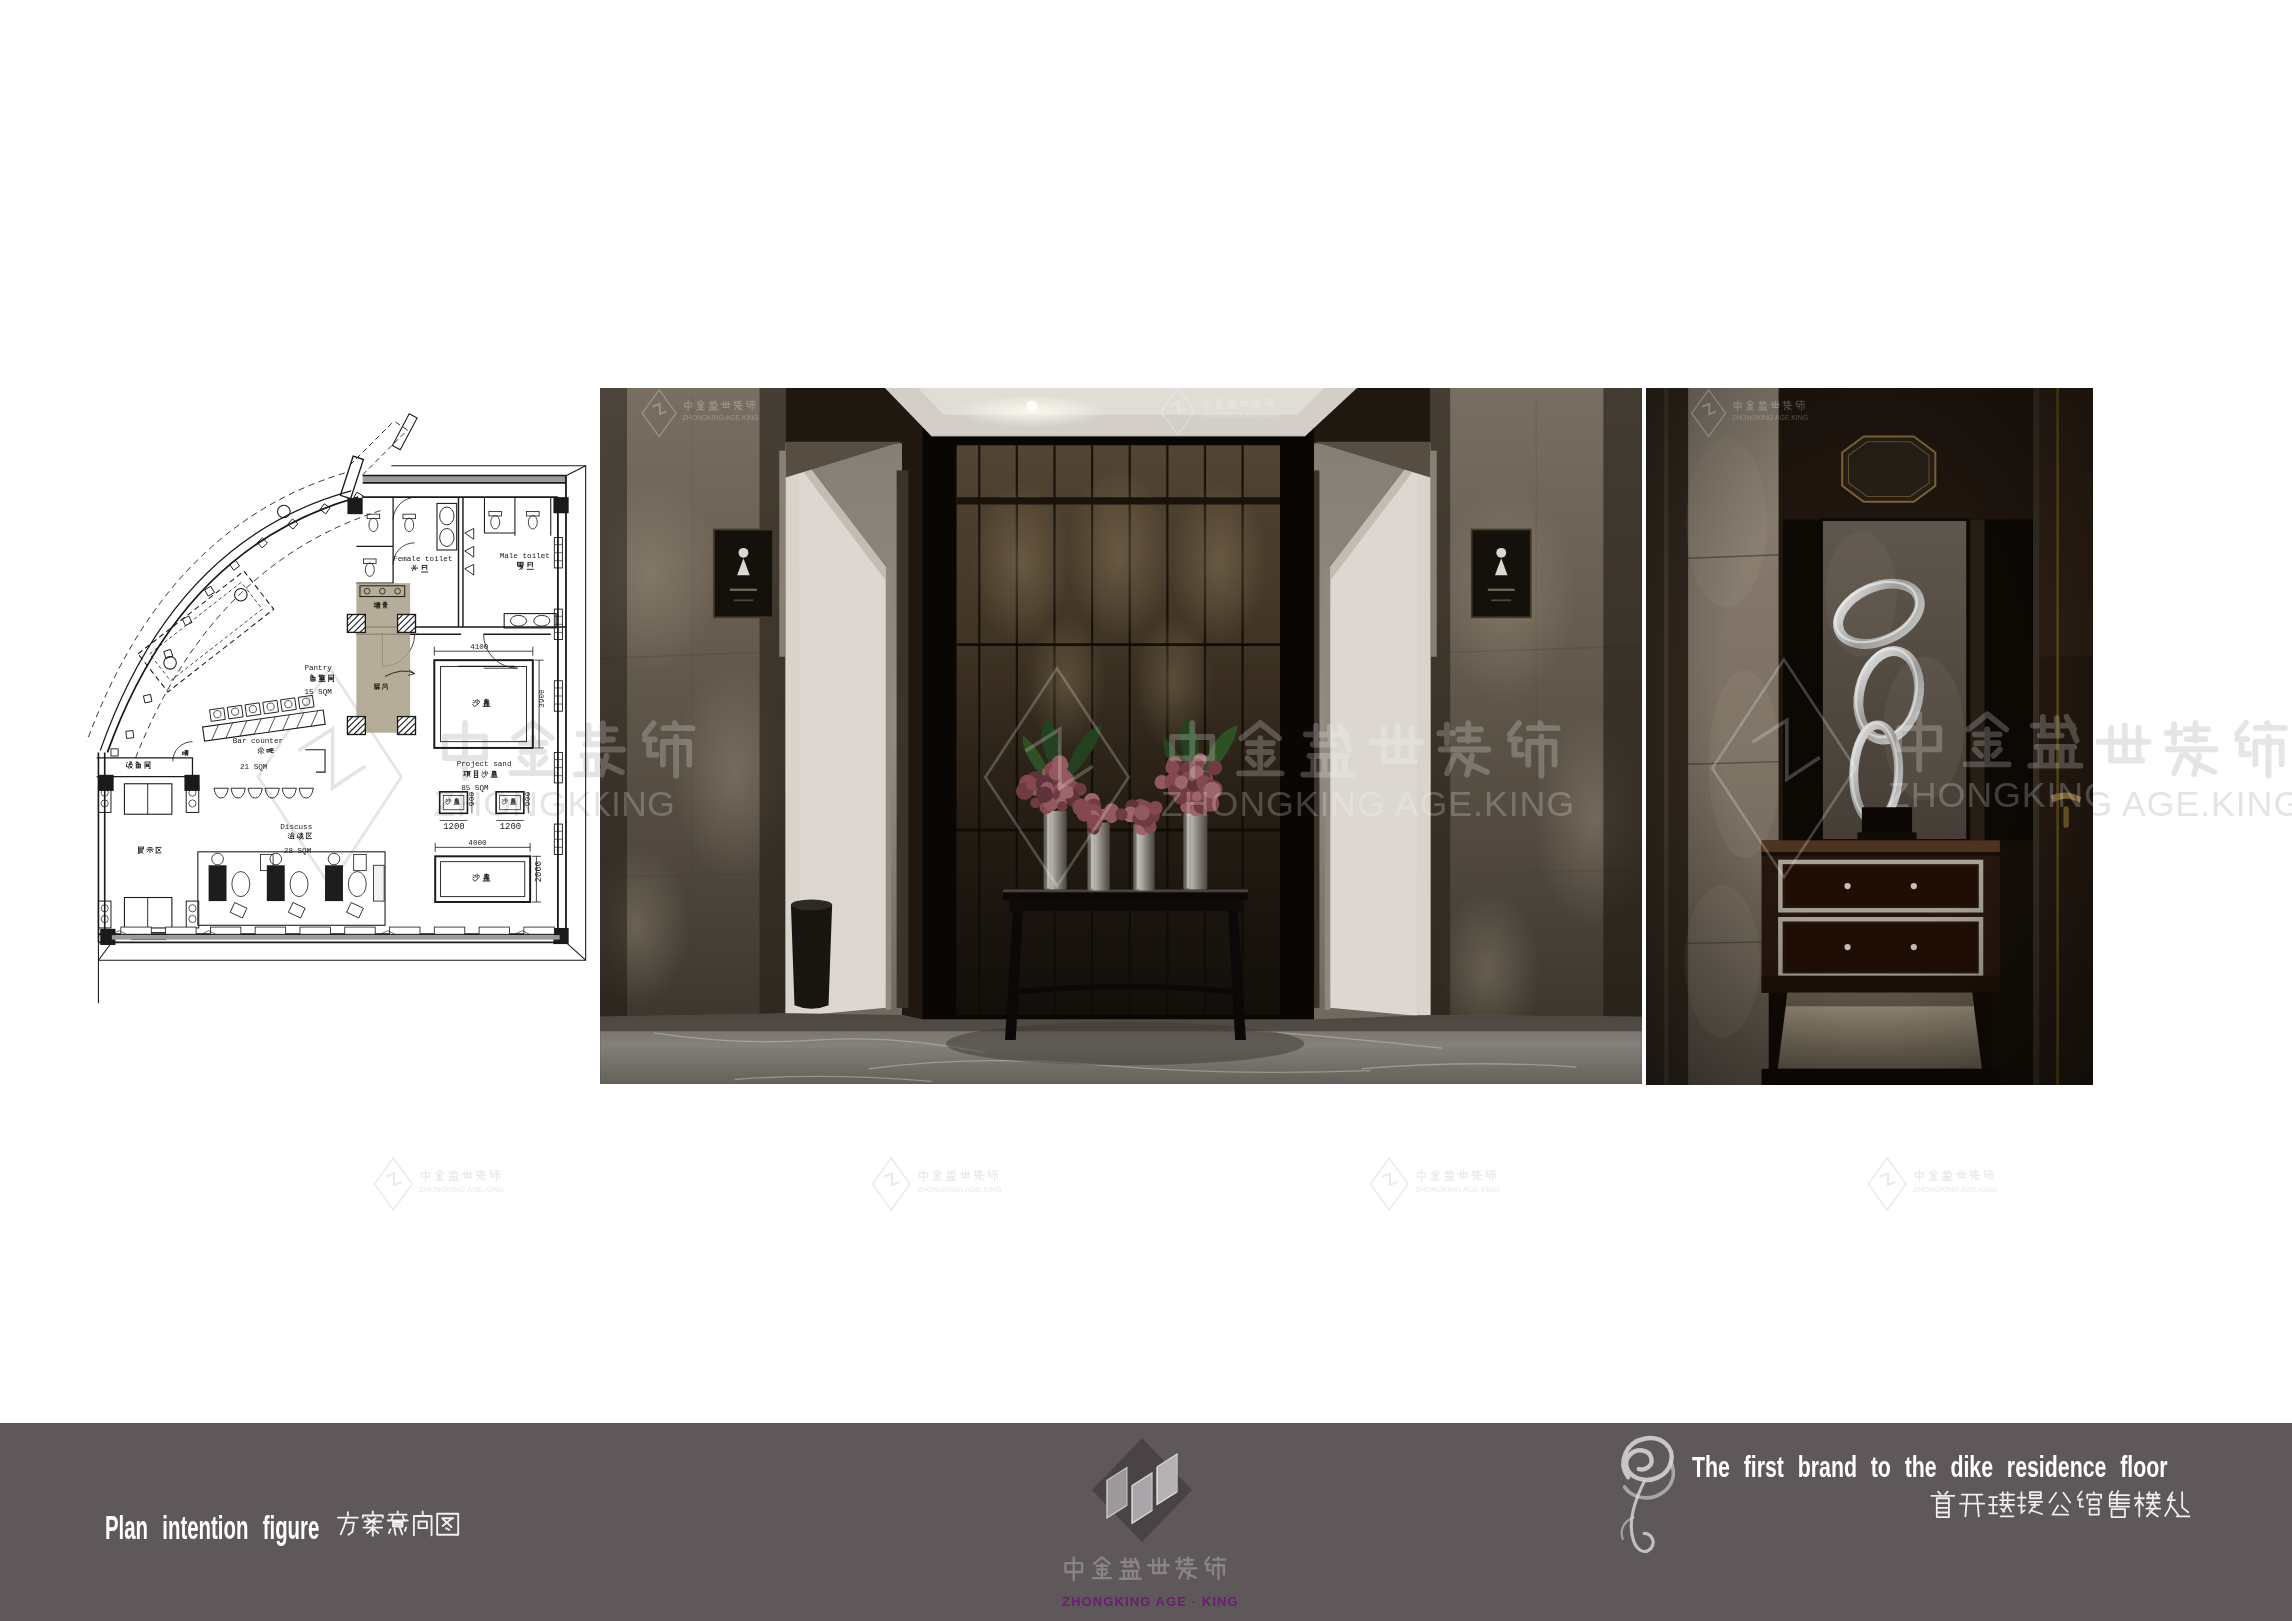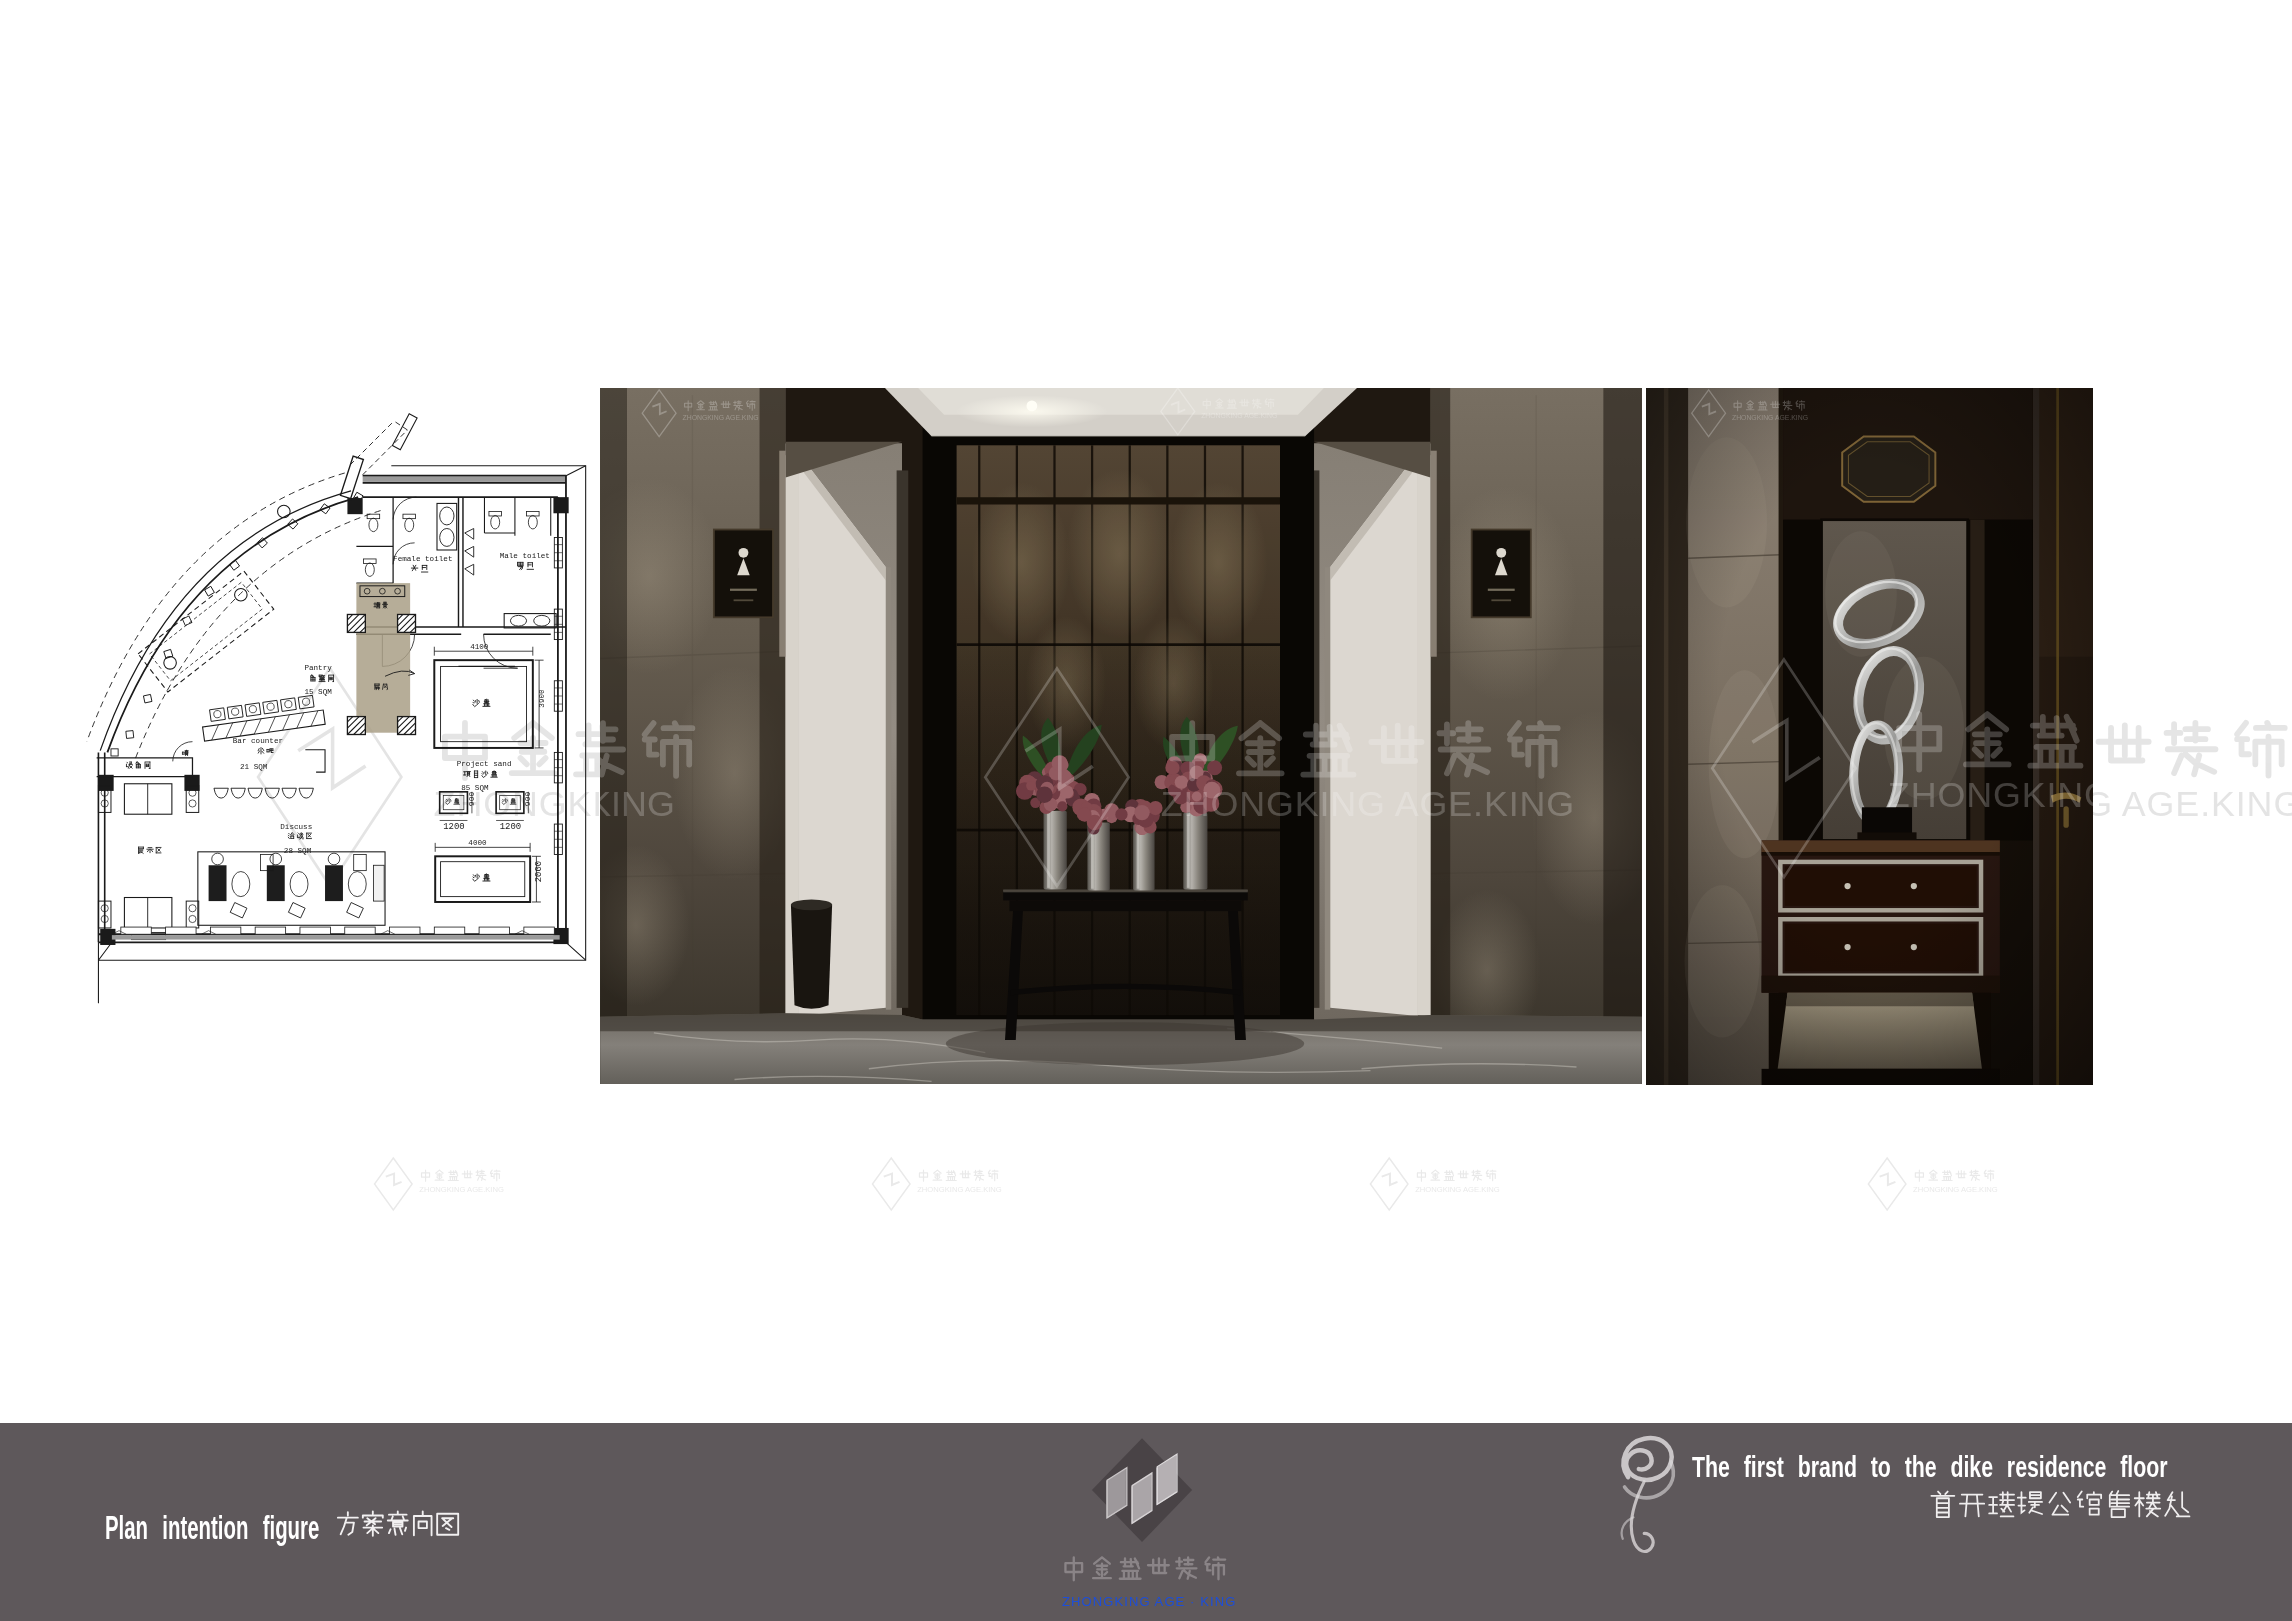--- a/index.html
+++ b/index.html
@@ -721,21 +721,21 @@
  <path d="M56,55 L78,41 L78,83 L56,97 Z" fill="none" stroke="#c9c5c7" stroke-width="1.5"></path>
  <path d="M83,62 L105,48 L105,90 L83,104 Z" fill="#aaa5a8"></path>
  <path d="M84,61 L106,47 L106,89 L84,103 Z" fill="none" stroke="#d6d2d4" stroke-width="1.5"></path>
  <path d="M111,41 L133,27 L133,69 L111,83 Z" fill="#b5b0b3"></path>
  <path d="M112,40 L134,26 L134,68 L112,82 Z" fill="none" stroke="#dddadc" stroke-width="1.5"></path>
 </g>
   </svg>
 <svg style="position:absolute;left:1059px;top:1554px" width="197" height="45" viewBox="0 0 220 50">
     <path d="M16.5,3.7 L16.5,29.3 M7.2,10.1 L25.8,10.1 M7.2,10.1 L7.2,20.0 M25.8,10.1 L25.8,20.0 M7.2,20.0 L25.8,20.0 M48.0,3.7 L39.3,10.7 M48.0,3.7 L56.7,10.7 M42.2,13.0 L53.8,13.0 M42.8,17.1 L53.2,17.1 M48.0,10.7 L48.0,25.2 M42.2,20.0 L45.1,22.9 M53.8,20.0 L50.9,22.9 M38.1,26.9 L57.9,26.9 M69.1,9.0 L87.6,9.0 M73.7,4.9 L73.7,13.6 M80.1,5.5 L80.7,13.6 M84.7,4.9 L89.4,15.9 M88.2,10.7 L85.3,6.1 M72.2,13.6 L82.4,13.6 M70.8,18.8 L88.2,18.8 M72.5,18.8 L72.5,25.8 M77.8,18.8 L77.8,25.8 M82.4,18.8 L82.4,25.8 M87.0,18.8 L87.0,25.8 M67.9,27.5 L91.1,27.5 M99.4,12.4 L122.6,12.4 M105.2,6.1 L105.2,21.1 M111.6,4.9 L111.6,18.8 M118.0,6.1 L118.0,18.8 M105.2,21.1 L119.7,21.1 M134.4,4.3 L134.4,13.0 M130.9,8.4 L137.3,8.4 M144.2,3.7 L144.2,11.9 M139.6,6.6 L150.0,6.6 M140.2,11.3 L148.9,11.3 M131.5,15.9 L153.5,15.9 M137.9,18.8 L134.4,26.9 M139.6,18.2 L144.8,22.9 M146.0,18.8 L143.7,27.5 M145.4,22.9 L152.9,26.4 M167.6,3.7 L163.6,9.0 M163.6,11.3 L168.2,11.3 M165.6,11.3 L165.6,18.2 M165.6,18.2 L169.1,18.2 M172.3,6.1 L185.6,6.1 M177.5,3.7 L178.6,6.1 M172.0,12.4 L172.0,22.9 M172.0,12.4 L184.2,12.4 M184.2,12.4 L184.2,22.9 M178.1,10.1 L178.1,28.1" fill="none" stroke="#8a8487" stroke-width="2.60" stroke-linecap="round"></path>
   </svg>
-<div style="position:absolute;left:1062px;top:1594px;color:#1d4ed8;font-family:'Liberation Sans',sans-serif;font-weight:normal;font-size:13px;letter-spacing:1.1px;white-space:nowrap">ZHONGKING AGE · KING</div>
+<div style="position:absolute;left:1062px;top:1594px;color:#701a75;font-family:'Liberation Sans',sans-serif;font-weight:bold;font-size:13px;letter-spacing:1.1px;white-space:nowrap">ZHONGKING AGE · KING</div>
 <svg style="position:absolute;left:1601px;top:1428px" width="81" height="134" viewBox="0 0 90 150">
 <g fill="none" stroke="#dcd8da" stroke-linecap="round">
  <path d="M30,55 C18,38 28,16 48,12 C68,8 82,22 78,38 C74,54 56,62 40,56 C28,51 24,38 32,30 C40,22 54,24 56,34 C58,42 50,48 42,46" stroke-width="5" opacity="0.85"></path>
  <path d="M78,38 C84,52 80,66 66,74 C52,82 34,78 26,66" stroke-width="4" opacity="0.6"></path>
  <path d="M48,60 C36,84 30,108 36,126 C40,138 50,142 56,134 C61,127 56,118 48,118" stroke-width="3.5" opacity="0.8"></path>
  <path d="M36,100 C26,104 20,114 24,124" stroke-width="2.5" opacity="0.55"></path>
 </g>
   </svg>
 <div id="slg" style="position:absolute;left:1692px;top:1451px;color:#fff;font-family:'Liberation Sans',sans-serif;font-weight:bold;font-size:29px;transform:scaleX(0.735);transform-origin:0 0;word-spacing:10.7px;white-space:nowrap">The first brand to the dike residence floor</div>
 <svg style="position:absolute;left:1926px;top:1488px" width="269" height="41" viewBox="0 0 300 46">

